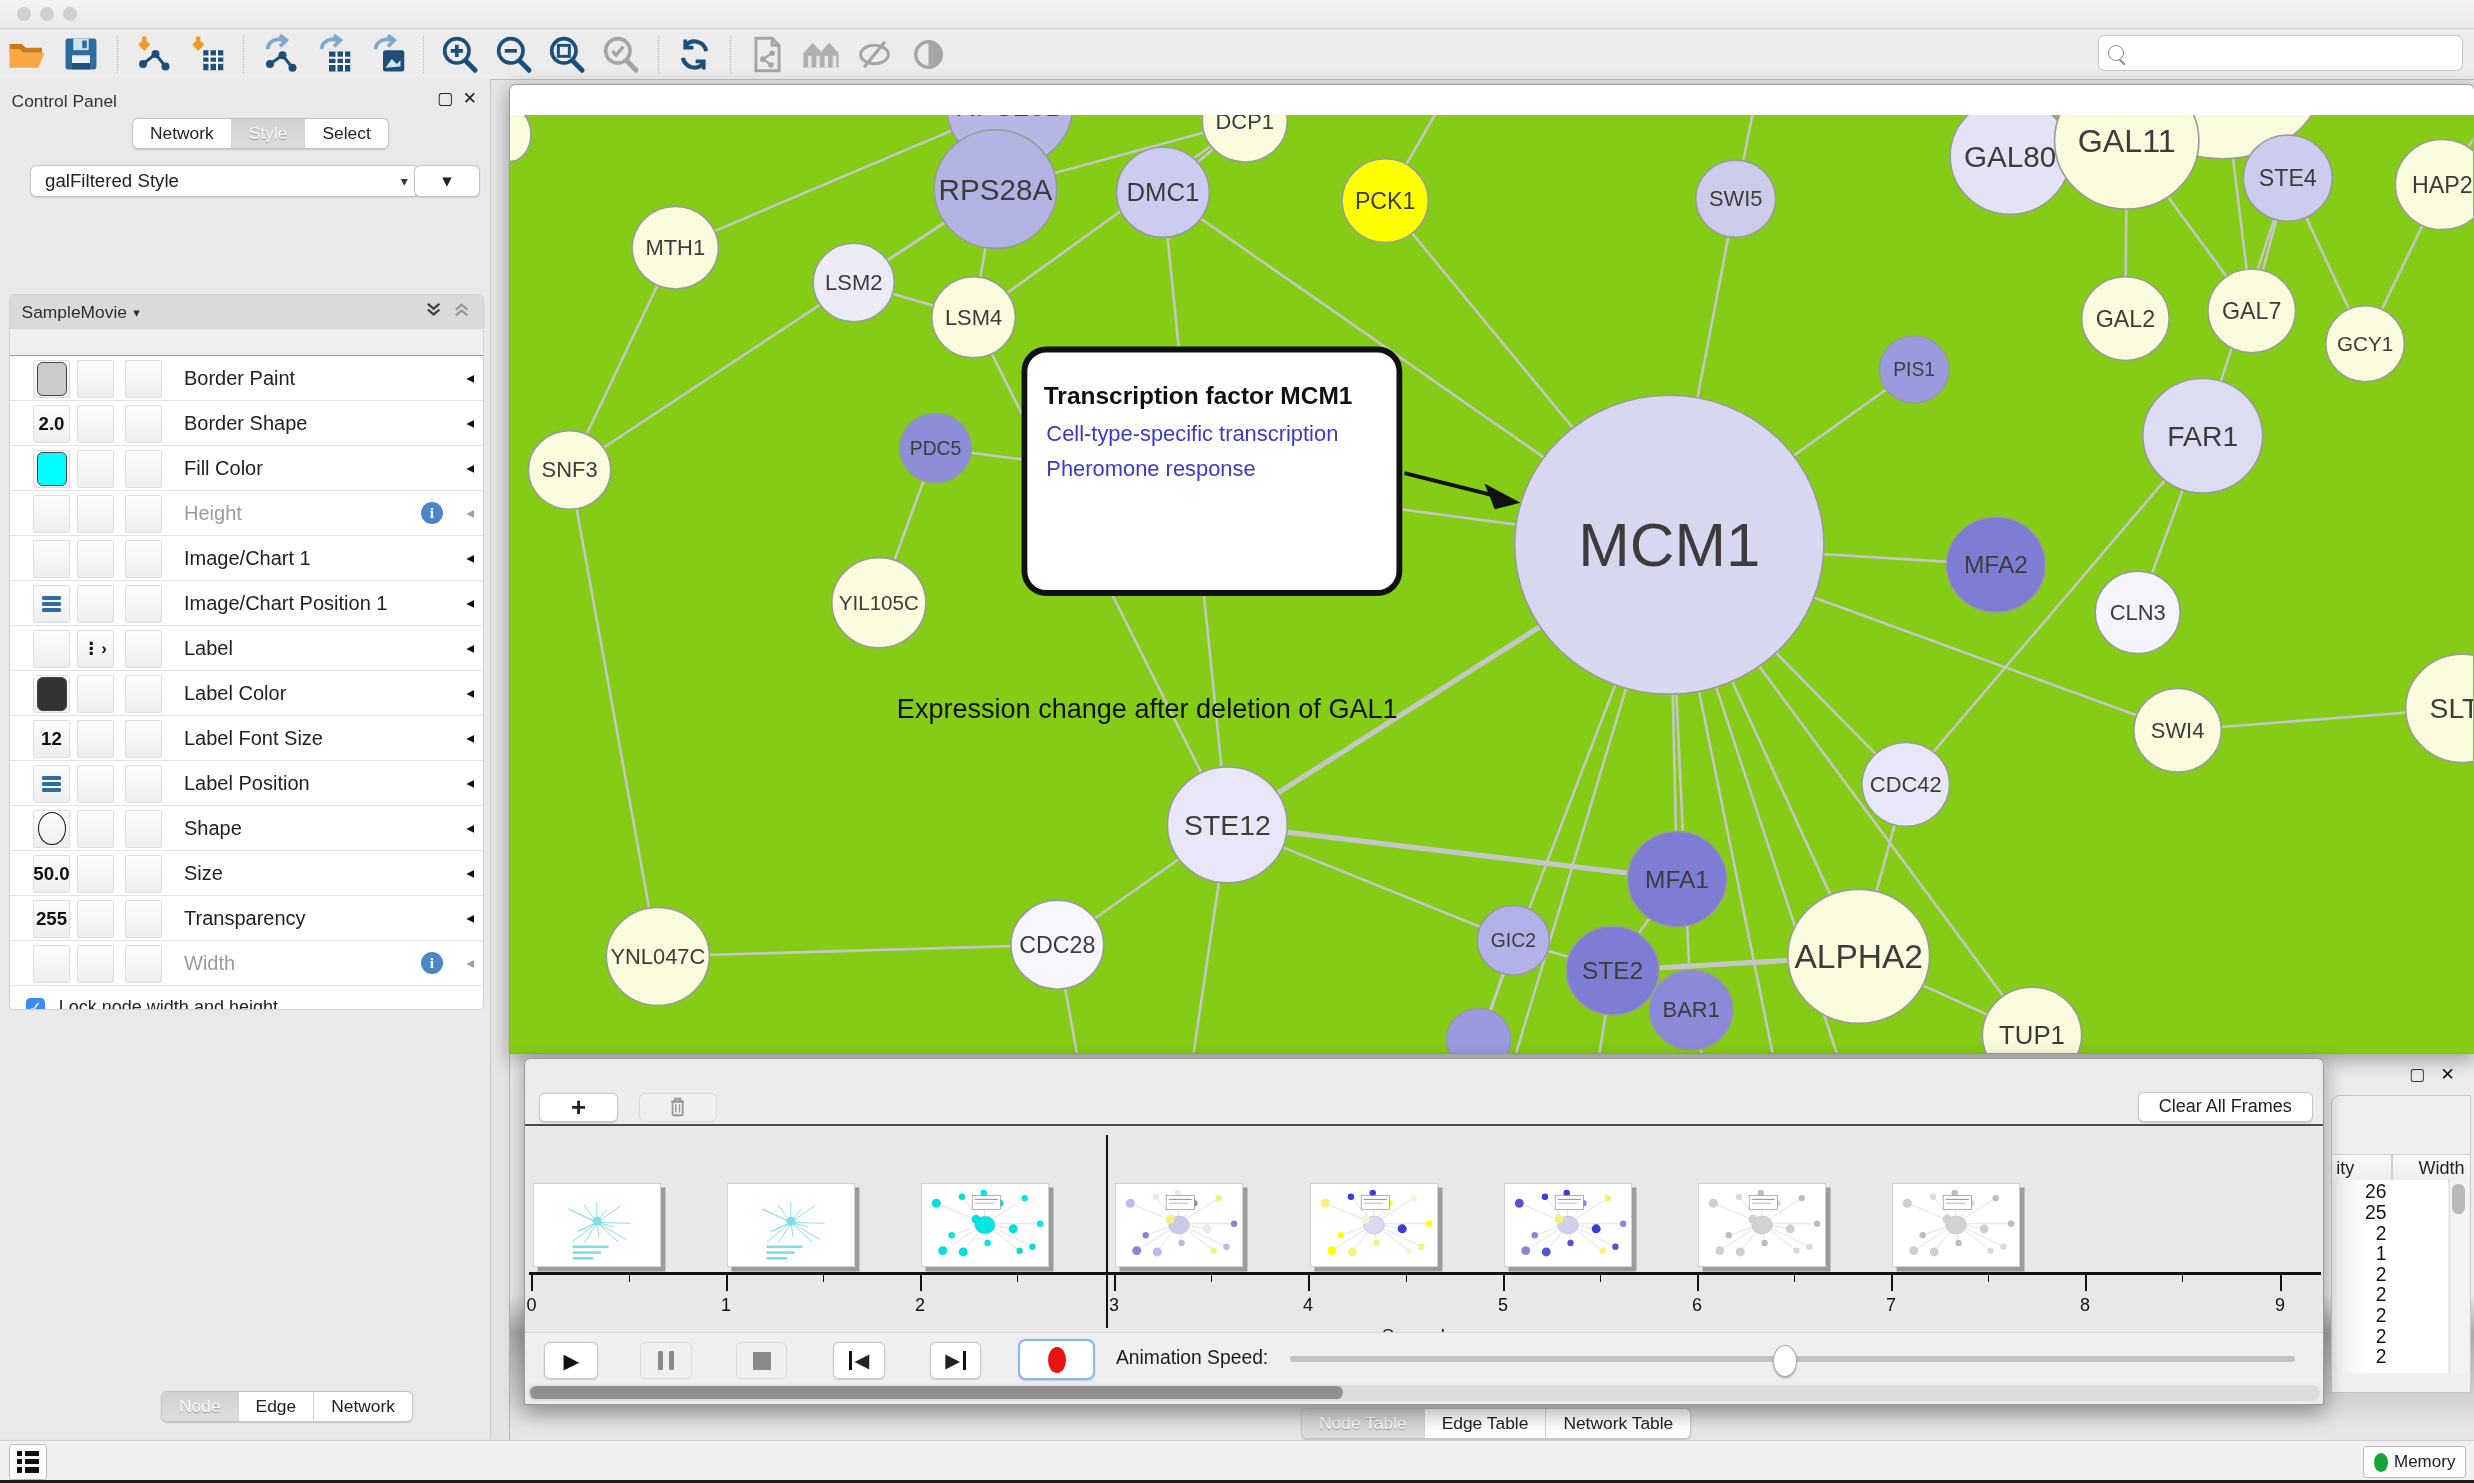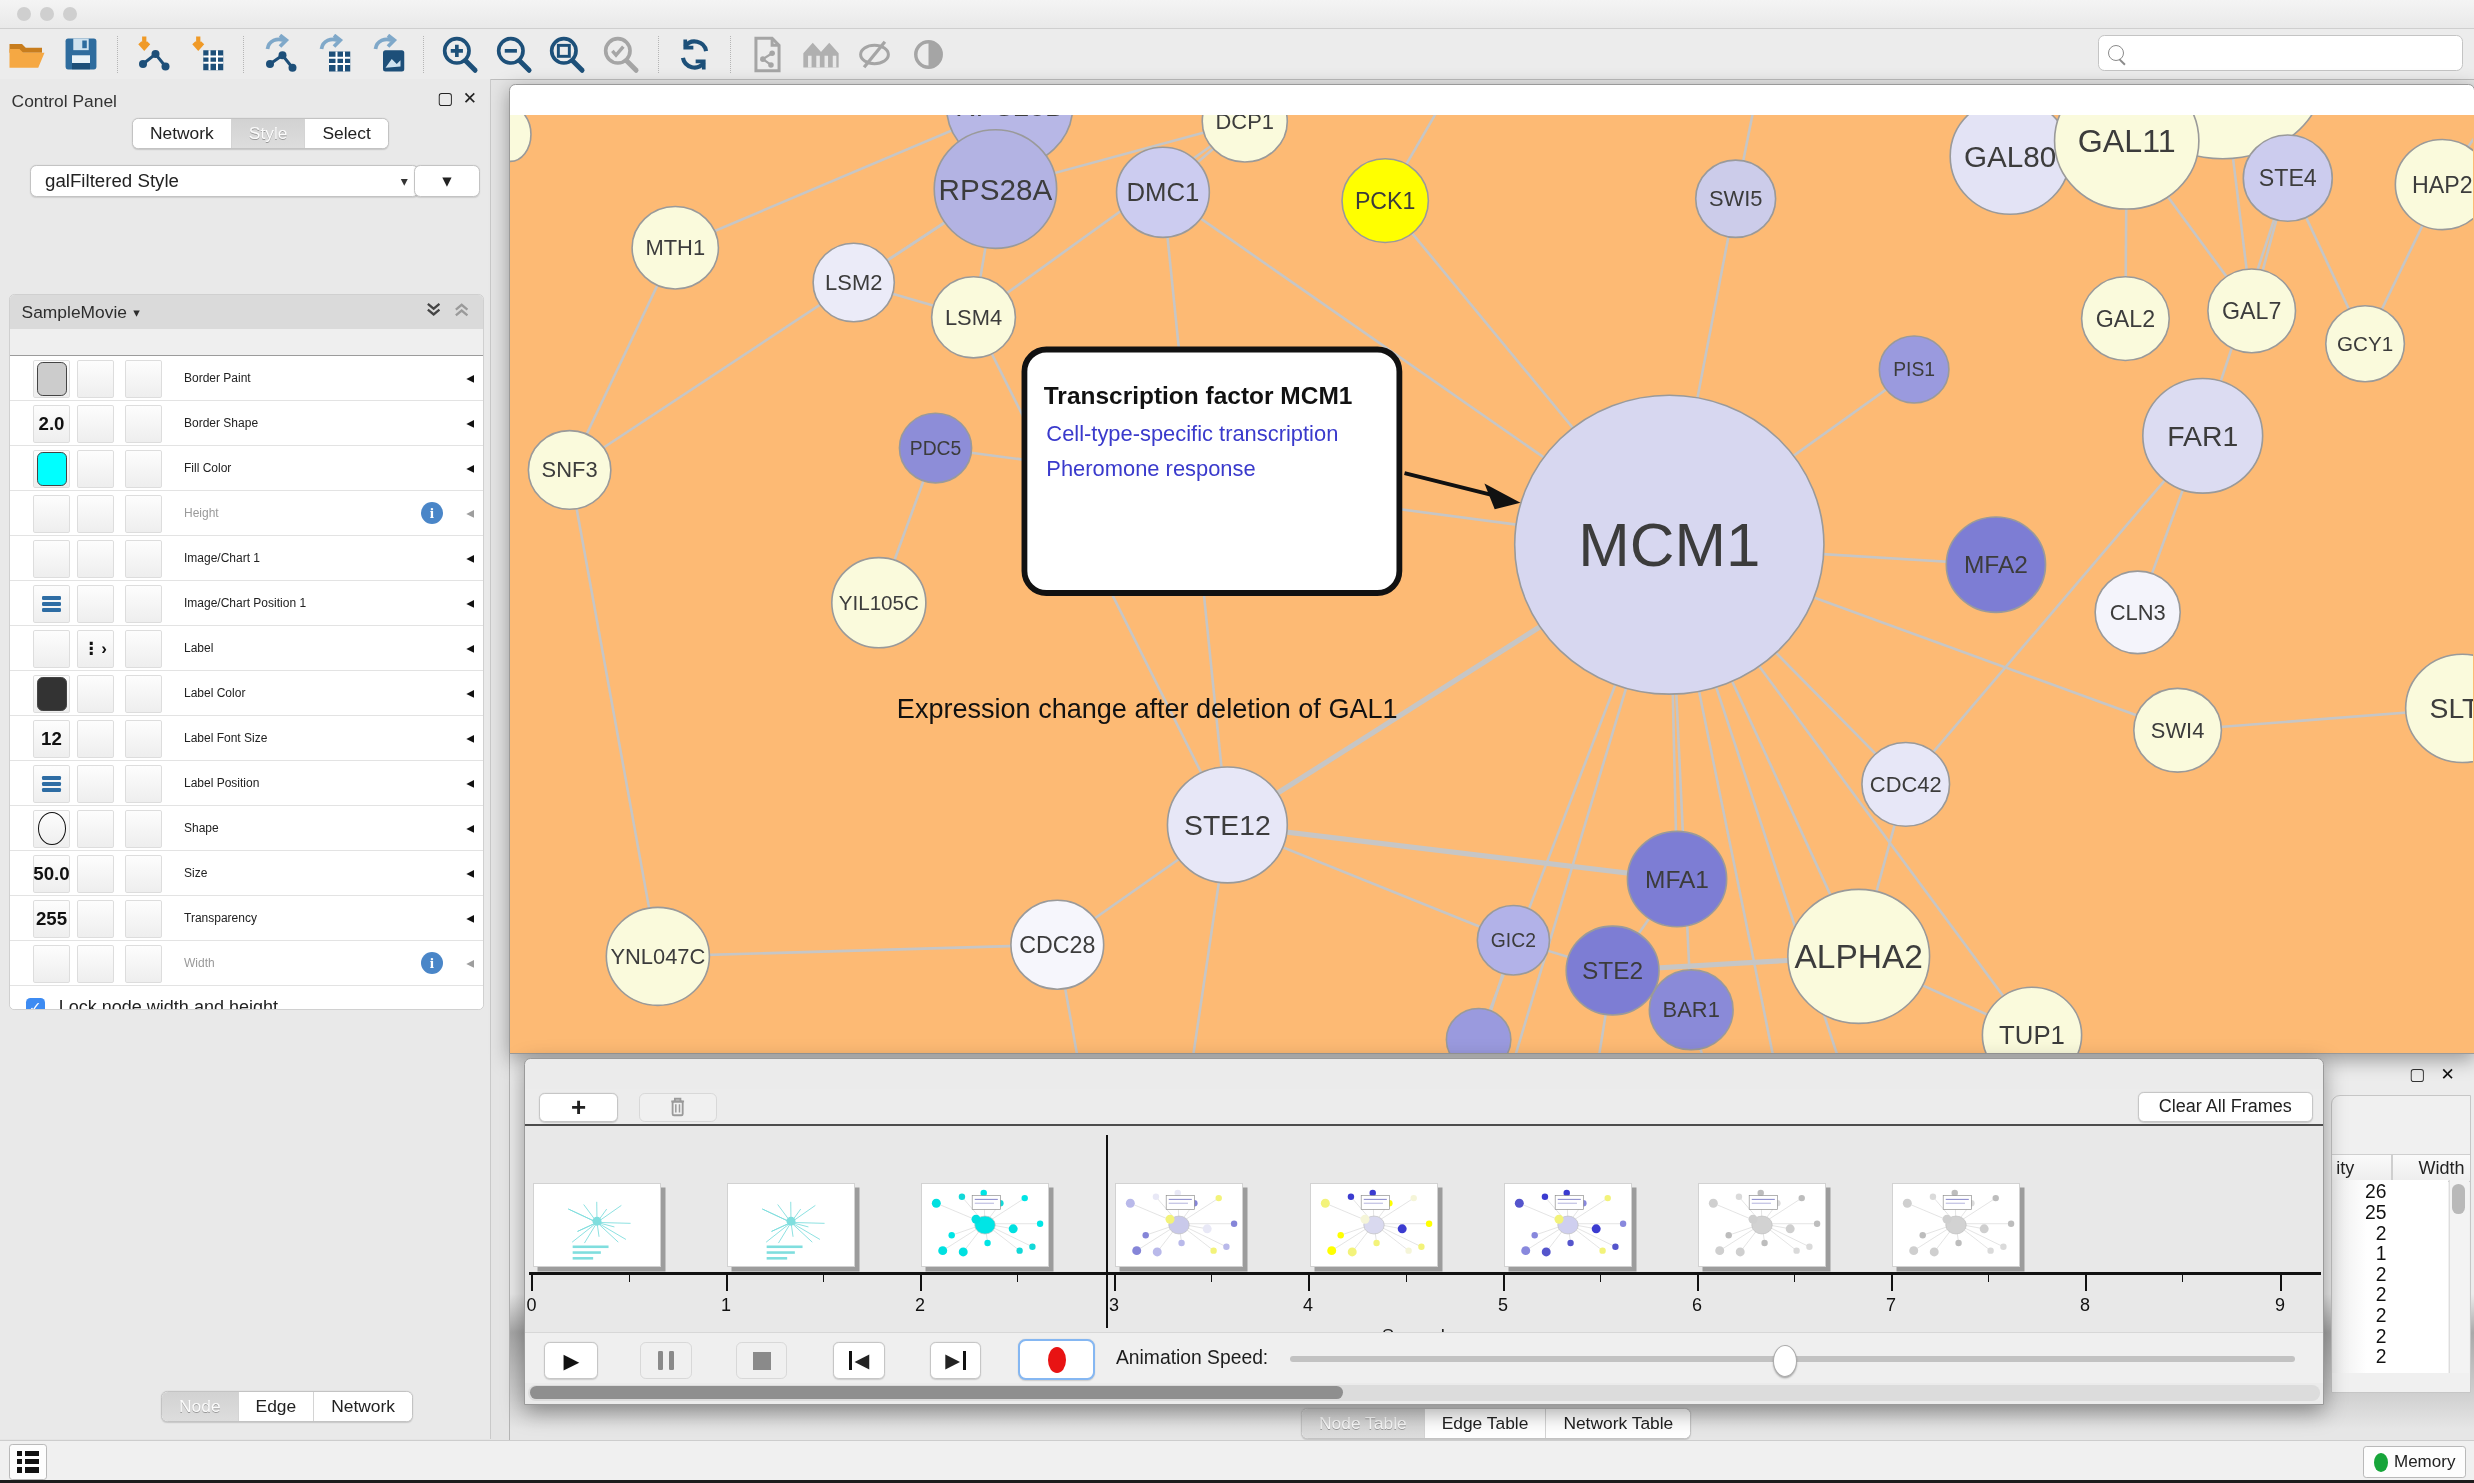--- a/index.html
+++ b/index.html
@@ -24,39 +24,39 @@
   .seg .tab{padding:3.9px 17px;font-size:17.4px;color:#222;background:#fff;border-right:0.6px solid #d4d4d4;display:flex;align-items:center;justify-content:center}
   .seg .tab:last-child{border-right:none}
   .seg .tab.pressed{background:linear-gradient(#d2d2d2,#dddddd);color:#fbfbfb;text-shadow:0 0.6px 0.6px #999}
   .select{position:absolute;background:#fff;border:0.6px solid #c3c3c3;border-radius:6.4px;box-shadow:0 0.6px 1.3px rgba(0,0,0,.12);display:flex;align-items:center;font-size:18.7px}
   .caret{margin-left:auto;margin-right:10.3px;font-size:14px;color:#333}
   #props{left:9px;top:215px;width:473px;height:714px;background:#f3f3f3;border:0.6px solid #d0d0d0;border-radius:5.2px;overflow:hidden}
   #props-head{height:34px;background:#dadada;display:flex;align-items:center;padding:0 11.6px;font-size:17.4px;color:#2e2e2e}
   #props-cols{height:26px;display:flex;align-items:center;font-size:15.5px;font-weight:bold;color:#333;background:#efefef;border-bottom:1.3px solid #9b9b9b}
   .prow{height:44px;background:#fff;border-bottom:0.6px solid #e3e3e3;position:relative;display:flex;align-items:center}
   .cell{position:absolute;top:3.9px;width:35px;height:36px;background:linear-gradient(#fdfdfd,#eeeeee);border:0.6px solid #ddd;border-radius:1.9px;display:flex;align-items:center;justify-content:center}
-  .plabel{position:absolute;left:174px;font-size:12px;color:#222}
+  .plabel{position:absolute;left:174px;font-size:20px;color:#222}
   .plabel.dis{color:#9a9a9a}
   .rarrow{position:absolute;right:9px;font-size:15.5px;color:#111}
   .rarrow.dis{color:#9e9e9e}
   .info{position:absolute;right:40px;width:22px;height:22px;border-radius:50%;background:#4a86c8;color:#fff;font-size:15.5px;font-weight:bold;text-align:center;line-height:22px;font-family:"Liberation Serif",serif}
   .swatch{width:28px;height:32px;border:1.3px solid #444;border-radius:5.8px}
   .defnum{font-size:18.7px;font-weight:bold;color:#111}
   .ellipseglyph{width:26px;height:31px;border:1.9px solid #111;border-radius:50%}
   .posicon{width:19.3px;height:15.5px;display:flex;flex-direction:column;justify-content:space-between}
   .posicon i{display:block;height:3.9px;background:#2e6da4;border-radius:1.3px}
   .passicon{font-size:17px;font-weight:bold;color:#111;letter-spacing:1.3px}
   #lockrow{position:relative;height:43px;background:#fff;border-bottom:0.6px solid #e0e0e0;display:flex;align-items:center}
   .checkbox{width:19.3px;height:19.3px;background:#3d8bf2;border-radius:4.5px;color:#fff;font-size:15.5px;text-align:center;line-height:19.3px;margin-left:15.5px}
   
   .macwin{position:absolute;background:#fff;border:0.6px solid #9a9a9a;border-radius:6.4px 6.4px 0 0;box-shadow:0 5.2px 19.3px rgba(0,0,0,.35)}
   .mactitle{height:30px;background:linear-gradient(#f3f3f3,#d7d7d7);border-bottom:0.6px solid #b3b3b3;border-radius:6.4px 6.4px 0 0;position:relative;display:flex;align-items:center;justify-content:center;font-size:18.7px;color:#3c3c3c}
   
   #network-win{left:509px;top:84px;width:1964px;height:968px}
-  #net-canvas{position:absolute;left:0;top:30px;right:0;bottom:0;background:#fdba74;overflow:hidden}
+  #net-canvas{position:absolute;left:0;top:30px;right:0;bottom:0;background:#84cc16;overflow:hidden}
   
   #table-win{left:509px;top:1053px;width:1964px;height:387px;background:linear-gradient(#ececec 0 62%,#a9a9a9 72%,#e6e6e6 97%);border:0.6px solid #b4b4b4}
   #results-panel{position:absolute;right:2.6px;top:41px;width:138px;height:296px;background:#f0f0f0;border:0.6px solid #c6c6c6;border-radius:9px 0 0 0}
   #rt-head{position:absolute;left:0;top:58px;right:0;height:26px;background:linear-gradient(#fafafa,#ededed);border-top:0.6px solid #cfcfcf;border-bottom:0.6px solid #cfcfcf;font-size:18px;color:#222}
   
   #animator{left:524px;top:1058px;width:1798px;height:345px;background:#ebebeb;border:0.6px solid #9a9a9a;border-radius:6.4px 6.4px 0 0;box-shadow:0 6.4px 22px rgba(0,0,0,.38);position:absolute}
   #anim-toolbar{position:absolute;left:0;top:30px;width:100%;height:35px;background:#ececec}
   .abtn{position:absolute;background:#fff;border:0.6px solid #c6c6c6;border-radius:5.8px;display:flex;align-items:center;justify-content:center;box-shadow:0 0.6px 1.3px rgba(0,0,0,.15)}
   .abtn.flat{background:#f0f0f0;box-shadow:none;border-color:#d8d8d8}
   #anim-sep{position:absolute;left:0;top:65px;width:100%;height:1.9px;background:#4c4c4c}

